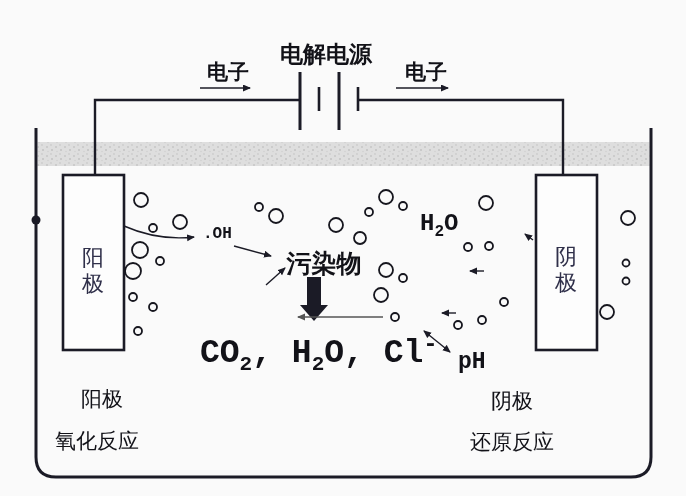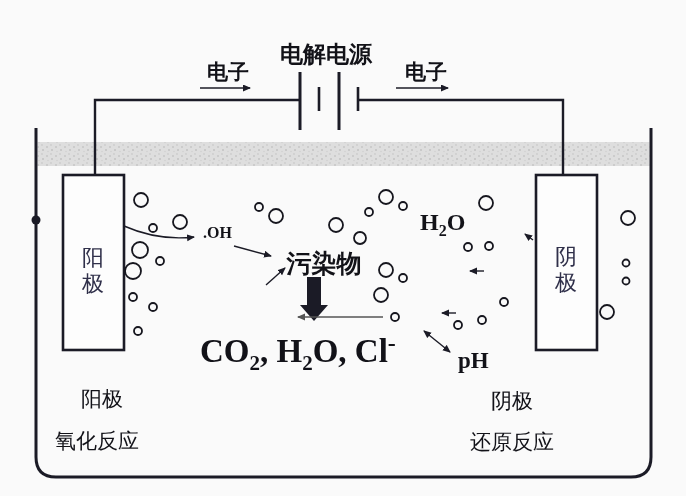--- a/index.html
+++ b/index.html
@@ -3,21 +3,21 @@
 <meta charset="utf-8">
 <style>
   :root{
     --ink:#1b1b26; --text:#121218; --band:#dedede; --band-dot:#c6c6c6;
     --bg:#fafafa; --thin:#555555; --bubble:#16161e; --electrode-text:#30304a;
   }
   html,body{margin:0;padding:0;background:#fff;}
   .stage{
     width:686px;height:496px;background:var(--bg);
     position:relative;overflow:hidden;
-    font-family:Liberation Serif, serif;
+    font-family:Liberation Mono, monospace;
   }
   svg{display:block}
   .wire{stroke:var(--ink);stroke-width:2.4;fill:none}
   .plate-tall{stroke:var(--ink);stroke-width:3;fill:none}
   .plate-short{stroke:var(--ink);stroke-width:2.6;fill:none}
   .tank{stroke:var(--ink);stroke-width:3;fill:none}
   .electrode{fill:#fdfdfd;stroke:var(--ink);stroke-width:2.6}
   .band{fill:url(#speckle)}
   .bubble, [data-name="bubble"]{fill:none;stroke:var(--bubble);stroke-width:1.8}
   .arrow-line{stroke:var(--ink);stroke-width:1.6;fill:none}

